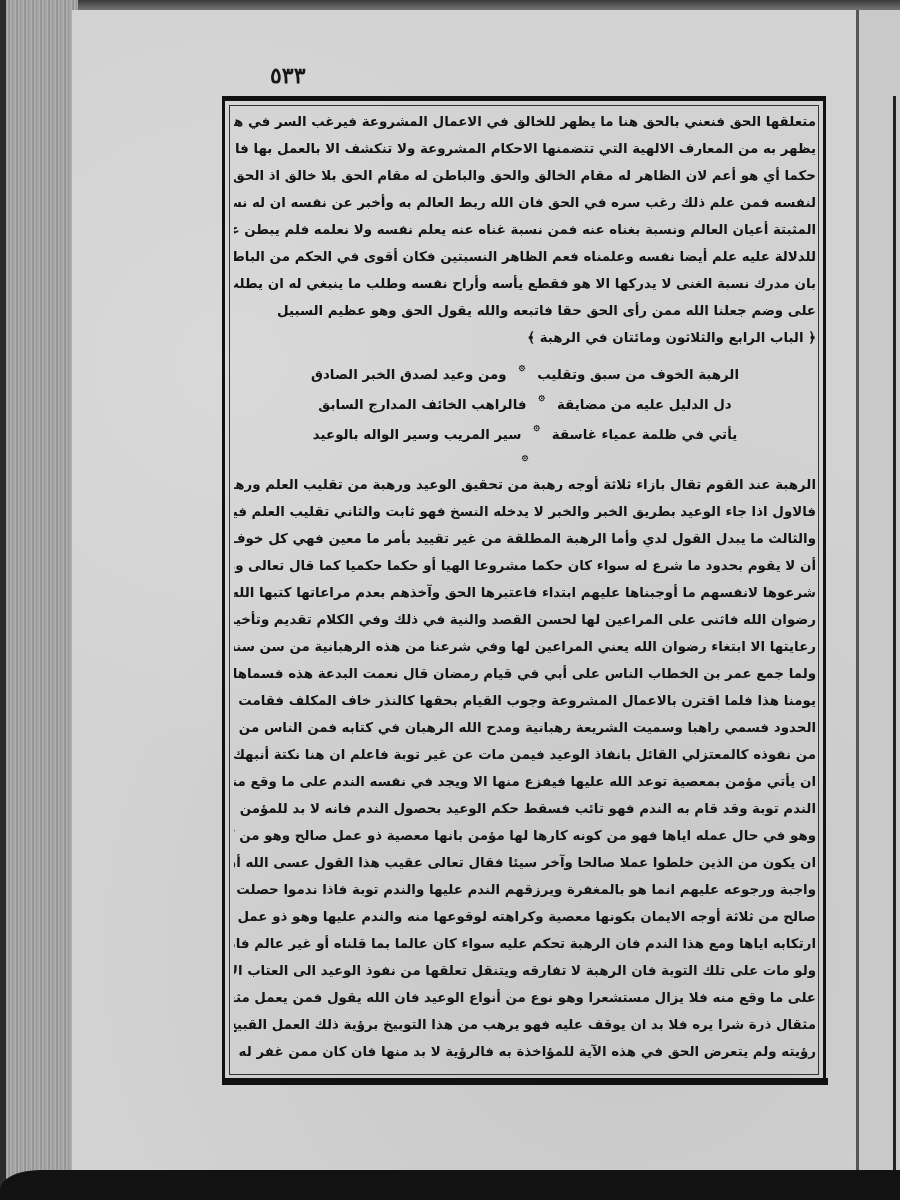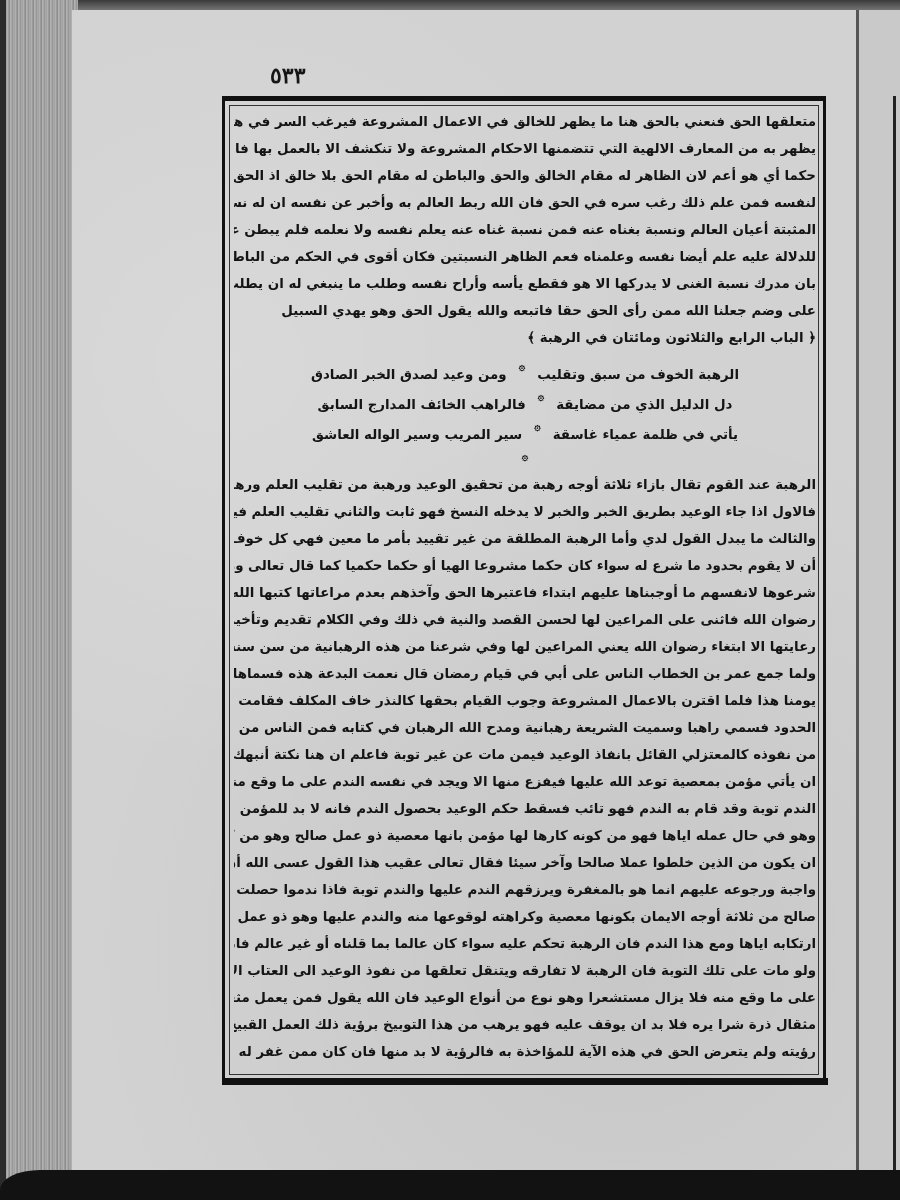--- a/index.html
+++ b/index.html
@@ -111,38 +111,38 @@
 
   <div class="text-block">
 
     <div class="line">متعلقها الحق فنعني بالحق هنا ما يظهر للخالق في الاعمال المشروعة فيرغب السر في هذا الحق لما يندرج في ذلك أو</div>
     <div class="line">يظهر به من المعارف الالهية التي تتضمنها الاحكام المشروعة ولا تنكشف الا بالعمل بها فان الظاهر أقوى من الباطن</div>
     <div class="line">حكما أي هو أعم لان الظاهر له مقام الخالق والحق والباطن له مقام الحق بلا خالق اذ الحق لا يبطن عن نفسه وهو ظاهر</div>
     <div class="line">لنفسه فمن علم ذلك رغب سره في الحق فان الله ربط العالم به وأخبر عن نفسه ان له نسبتين نسبة الى العالم بالاسماء الالهية</div>
     <div class="line">المثبتة أعيان العالم ونسبة بغناه عنه فمن نسبة غناه عنه يعلم نفسه ولا نعلمه فلم يبطن عن نفسه ومن نسبة ارتباط العالم به</div>
     <div class="line">للدلالة عليه علم أيضا نفسه وعلمناه فعم الظاهر النسبتين فكان أقوى في الحكم من الباطن فرغب السر في الحق لعلمه</div>
     <div class="line">بان مدرك نسبة الغنى لا يدركها الا هو فقطع يأسه وأراح نفسه وطلب ما ينبغي له ان يطلب فنفخ في ضرم ولم يكن لحما</div>
-    <div class="line last">على وضم جعلنا الله ممن رأى الحق حقا فاتبعه والله يقول الحق وهو يهدي السبيل</div>
+    <div class="line last">على وضم جعلنا الله ممن رأى الحق حقا فاتبعه والله يقول الحق وهو عظيم السبيل</div>
 
     <div class="heading">﴿ الباب الرابع والثلاثون ومائتان في الرهبة ﴾</div>
 
     <div class="verse">
       <span class="hemi second">الرهبة الخوف من سبق وتقليب</span>
       <span class="star">۞</span>
       <span class="hemi first">ومن وعيد لصدق الخبر الصادق</span>
     </div>
     <div class="verse">
-      <span class="hemi second">دل الدليل الذي من مضايقة</span>
+      <span class="hemi second">دل الدليل عليه من مضايقة</span>
       <span class="star">۞</span>
       <span class="hemi first">فالراهب الخائف المدارج السابق</span>
     </div>
     <div class="verse">
       <span class="hemi second">يأتي في ظلمة عمياء غاسقة</span>
       <span class="star">۞</span>
-      <span class="hemi first">سير المريب وسير الواله العاشق</span>
+      <span class="hemi first">سير المريب وسير الواله بالوعيد</span>
     </div>
     <div class="verse">
       <span class="star">۞</span>
     </div>
 
     <div class="line">الرهبة عند القوم تقال بازاء ثلاثة أوجه رهبة من تحقيق الوعيد ورهبة من تقليب العلم ورهبة من تحقيق أمر السبق</div>
     <div class="line">فالاول اذا جاء الوعيد بطريق الخبر والخبر لا يدخله النسخ فهو ثابت والثاني تقليب العلم فيمحو الله ما يشاء ويثبت</div>
     <div class="line">والثالث ما يبدل القول لدي وأما الرهبة المطلقة من غير تقييد بأمر ما معين فهي كل خوف يكون بالعبد حذرا</div>
     <div class="line">أن لا يقوم بحدود ما شرع له سواء كان حكما مشروعا الهيا أو حكما حكميا كما قال تعالى ورهبانية ابتدعوها أي هم</div>
     <div class="line">شرعوها لانفسهم ما أوجبناها عليهم ابتداء فاعتبرها الحق وآخذهم بعدم مراعاتها كتبها الله عليهم الا ابتغاء</div>

